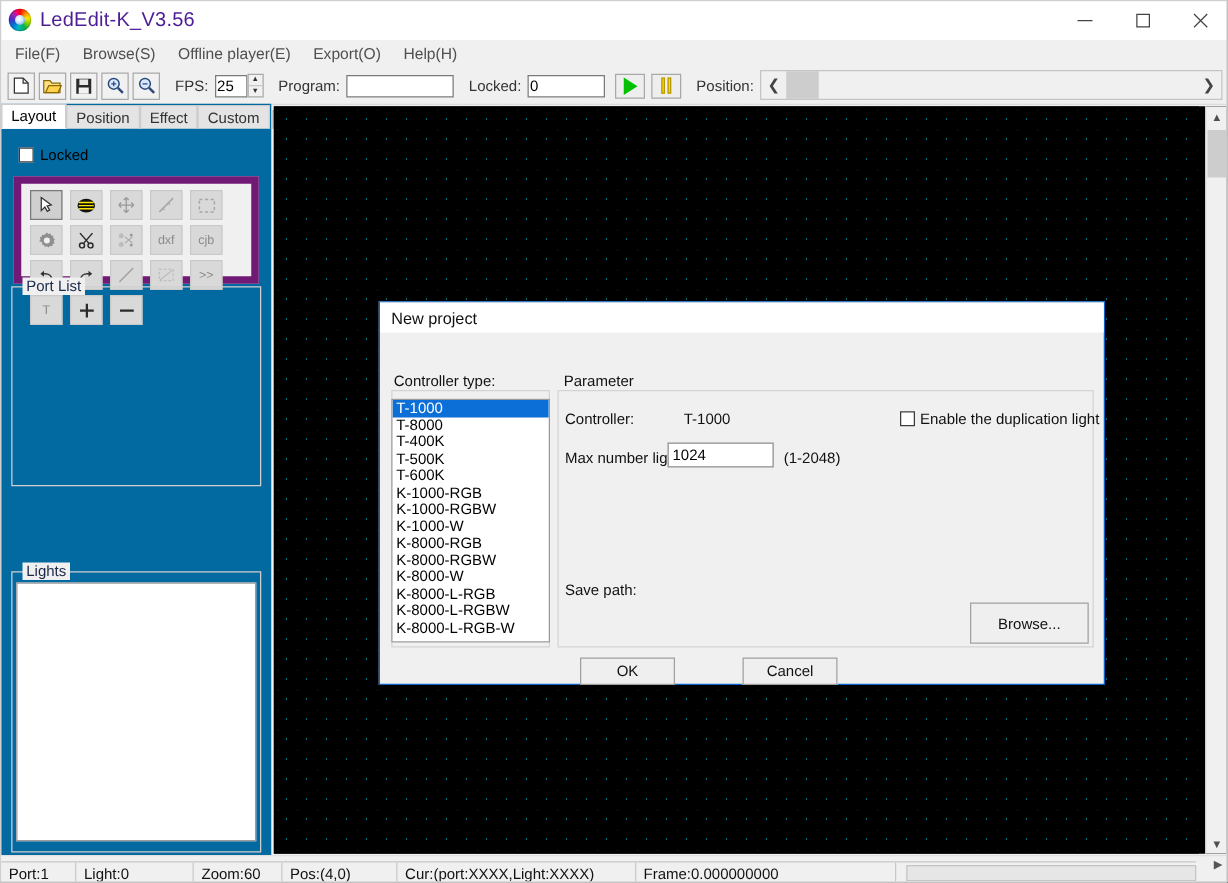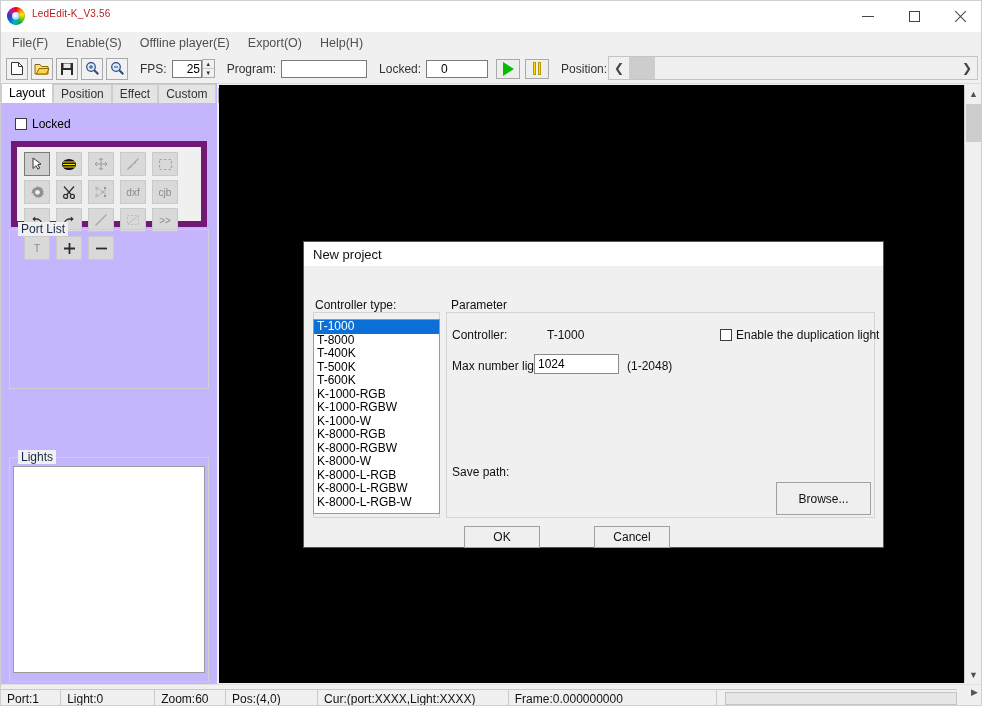--- a/index.html
+++ b/index.html
@@ -17,21 +17,21 @@
   .titlebar{position:absolute;left:0;top:0;width:982px;height:31px;background:#ffffff;}
   .title-logo{position:absolute;left:6px;top:6px;width:18px;height:18px;border-radius:50%;
      background:
        conic-gradient(from 0deg,
         #ff0000 0deg,#ff9000 40deg,#ffe800 75deg,#8cd600 110deg,
         #00b050 150deg,#00b7c8 195deg,#0070d0 235deg,#4b2ec9 275deg,
         #9c27b0 310deg,#ff0070 340deg,#ff0000 360deg);
      box-shadow:inset 0 0 0 1px rgba(0,0,0,.15);}
   .title-logo:after{content:"";position:absolute;left:5px;top:5px;width:8px;height:8px;
      border-radius:50%;background:radial-gradient(circle at 40% 40%,#ffffff 0%,#cfe8ff 40%,#3f7fd0 100%);}
-  .title-text{position:absolute;left:31px;top:7px;font-size:10px;color:#b91c1c;letter-spacing:.2px;text-align:right;}
+  .title-text{position:absolute;left:31px;top:7px;font-size:16px;color:#4c1d95;letter-spacing:.2px;text-align:right;}
   .wbtns{position:absolute;right:0;top:0;height:31px;display:flex;}
   .wbtn{width:46px;height:31px;display:flex;align-items:center;justify-content:center;color:#444;font-size:13px;}
   .wbtn .sq{width:11px;height:11px;border:1px solid #444;box-sizing:border-box;}
   .wbtn .dash{width:12px;height:1px;background:#444;}
   .wbtn .x{position:relative;width:12px;height:12px;}
   .wbtn .x:before,.wbtn .x:after{content:"";position:absolute;left:-1px;top:5px;width:15px;height:1px;background:#444;}
   .wbtn .x:before{transform:rotate(45deg);}
   .wbtn .x:after{transform:rotate(-45deg);}
 
   
@@ -40,35 +40,35 @@
   .menu-item:first-child{margin-left:2px;}
 
   
   .toolbar{position:absolute;left:0;top:53px;width:982px;height:29px;background:#f0f0f0;
      border-bottom:1px solid #dcdcdc;display:flex;align-items:center;}
   .tbtn{width:22px;height:22px;margin-left:3px;border:1px solid #a9a9a9;background:#f1f1f1;
         display:flex;align-items:center;justify-content:center;box-sizing:border-box;}
   .tbtn:first-child{margin-left:5px;}
   .tb-lab{margin-left:12px;font-size:12px;color:#333;}
   .tb-input{height:18px;border:1px solid #7a7a7a;background:#fff;margin-left:5px;
-     font-size:12px;padding:0 14px;box-sizing:border-box;display:flex;align-items:center;color:#000;}
+     font-size:12px;padding:0 1px;box-sizing:border-box;display:flex;align-items:center;color:#000;}
   .spin{width:13px;height:19px;margin-left:0;display:flex;flex-direction:column;border:1px solid #a9a9a9;box-sizing:border-box;background:#f1f1f1;}
   .spin div{flex:1;display:flex;align-items:center;justify-content:center;font-size:6px;color:#333;}
   .spin div:first-child{border-bottom:1px solid #c8c8c8;}
   .playbtn{width:24px;height:20px;border:1px solid #a9a9a9;background:#eee;margin-left:8px;
      display:flex;align-items:center;justify-content:center;box-sizing:border-box;}
   .tri{width:0;height:0;border-left:11px solid #00c000;border-top:7px solid transparent;border-bottom:7px solid transparent;}
   .pausebar{width:3px;height:13px;background:#ffd800;border:1px solid #b89a00;box-sizing:border-box;}
   .hsb{position:absolute;left:607px;top:55px;width:370px;height:24px;border:1px solid #c4c4c4;
        background:#f0f0f0;box-sizing:border-box;display:flex;align-items:center;}
   .hsb .arr{width:20px;text-align:center;color:#444;font-size:12px;}
   .hsb .thumb{width:26px;height:22px;background:#cdcdcd;}
 
   
-  .leftpanel{position:absolute;left:0;top:82px;width:216px;height:601px;background:#c4b5fd;}
+  .leftpanel{position:absolute;left:0;top:82px;width:216px;height:601px;background:#0369a1;}
   .tabs{position:absolute;left:0;top:0;width:216px;height:20px;display:flex;align-items:flex-end;}
   .tab{padding:2px 7px 3px 7px;font-size:12px;color:#333;background:#e4e4e4;border:1px solid #cdcdcd;border-bottom:none;box-sizing:border-box;height:19px;}
   .tab.active{background:#fff;color:#000;height:20px;border-bottom:1px solid #fff;}
   .tabnav{display:flex;margin-left:2px;}
   .tabnav div{width:13px;height:15px;border:1px solid #a9a9a9;background:#f1f1f1;
      display:flex;align-items:center;justify-content:center;font-size:8px;color:#222;box-sizing:border-box;}
   .lock-row{position:absolute;left:14px;top:34px;display:flex;align-items:center;}
   .cbx{width:12px;height:12px;border:1px solid #3c3c3c;background:#fff;box-sizing:border-box;}
   .lock-lab{margin-left:5px;font-size:12px;}
   .toolgrid{position:absolute;left:10px;top:58px;width:196px;height:86px;background:#f0f0f0;
@@ -142,21 +142,21 @@
           <span class="sq"></span>
         </div>
       <div class="wbtn">
           <span class="x"></span>
         </div>
     </div>
   </div>
 
   <div class="menubar">
     <div class="menu-item">File(F)</div>
-    <div class="menu-item">Enable(S)</div>
+    <div class="menu-item">Browse(S)</div>
     <div class="menu-item">Offline player(E)</div>
     <div class="menu-item">Export(O)</div>
     <div class="menu-item">Help(H)</div>
   </div>
 
   <div class="toolbar">
     <div class="tbtn">
       <svg width="14" height="15" viewBox="0 0 14 15">
           <path d="M1.5 1.5h7l4 4v8h-11z" fill="#fff" stroke="#333" stroke-width="1"></path>
           <path d="M8.5 1.5v4h4" fill="none" stroke="#333" stroke-width="1"></path>

